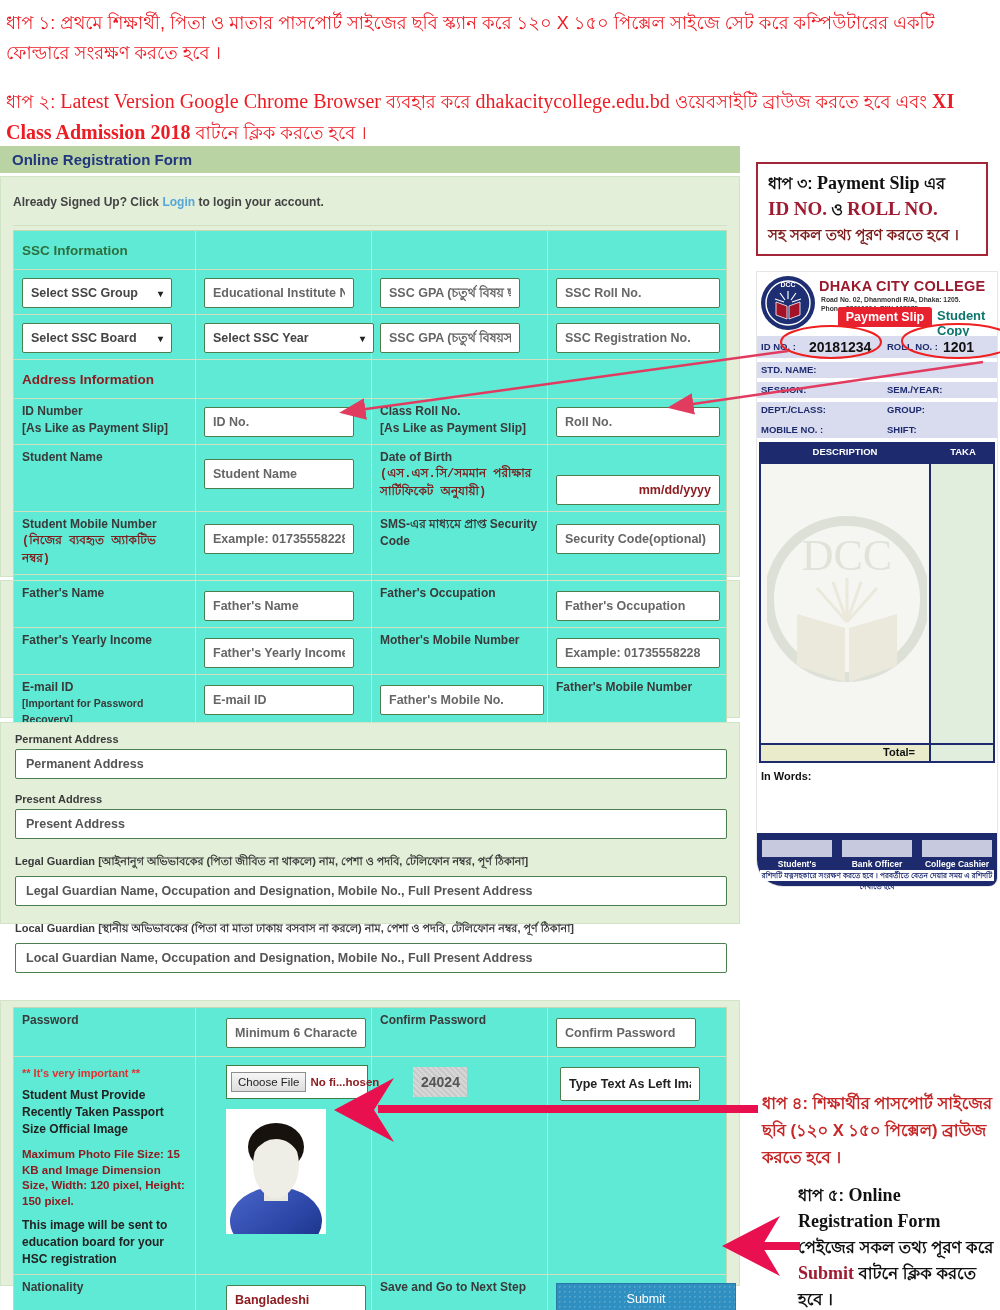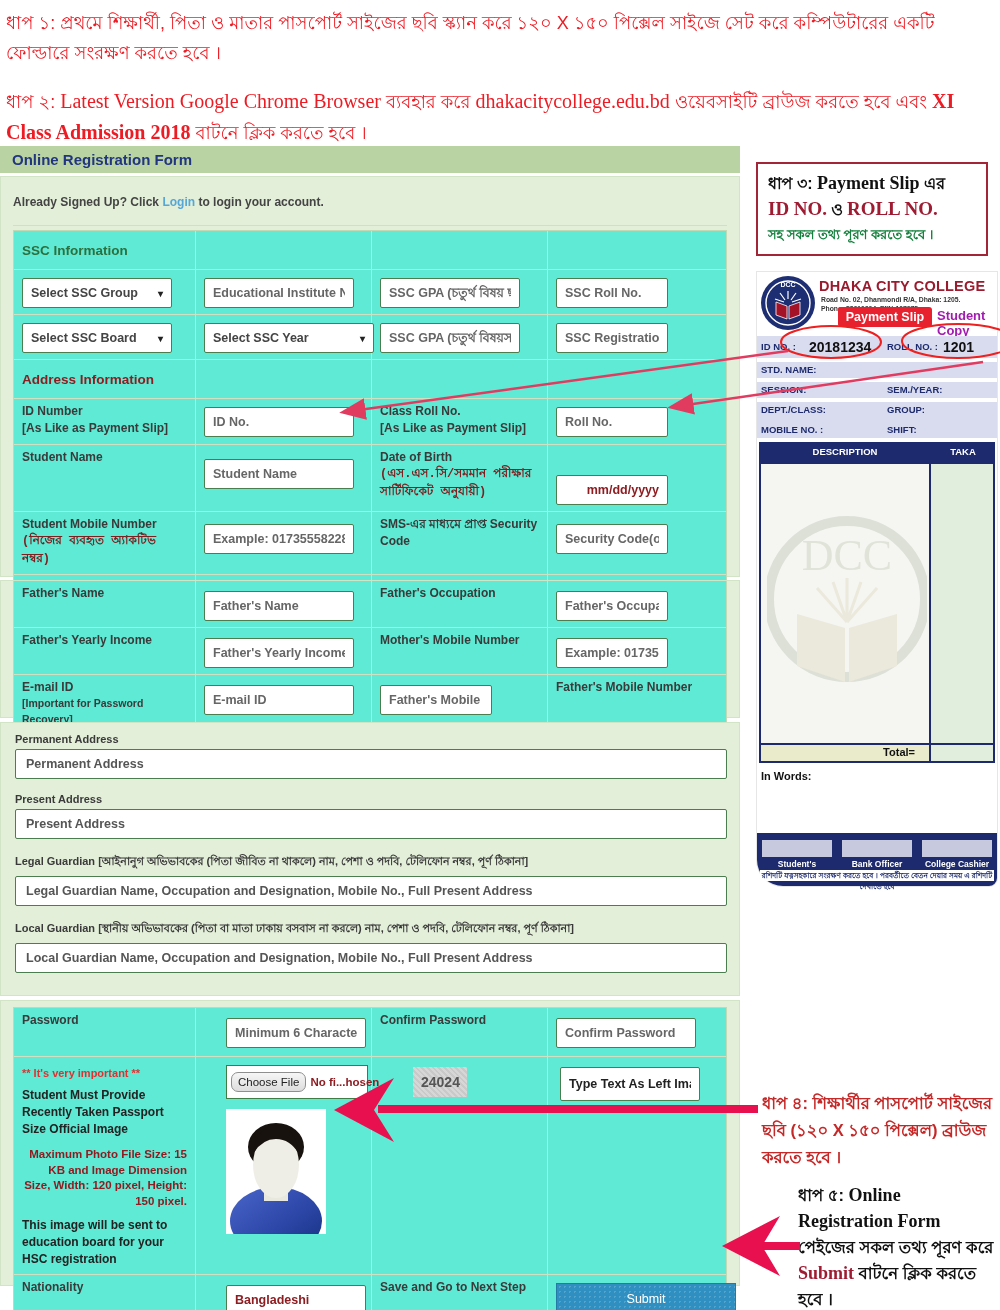--- a/index.html
+++ b/index.html
@@ -27,73 +27,73 @@
   .sec.green{color:#2e6f3e}.sec.maroon{color:#8e1d22}
   .lbl{font-size:12px;font-weight:bold;color:#3a3a3a;line-height:1.45;padding-top:4px;}
   .lbl .sub{display:block;}
   .lbl .sub.mar{color:#7c2020;font-family:Liberation Mono, monospace;}
   .inp{height:30px;border:1px solid #4c7d4f;border-radius:2px;background:#fff;
        font-family:"Liberation Sans",sans-serif;font-size:12.5px;font-weight:bold;color:#555;
        padding:0 8px;box-sizing:border-box;margin-top:2px;}
   .inp::placeholder{color:#666;font-weight:bold;opacity:1;}
   .inp.ph-maroon::placeholder{color:#8e1d22;}
   .inp.val-maroon{color:#8e1d22;}
-  .w150{width:150px}.w140{width:140px}.w136{width:112px}
+  .w150{width:150px}.w140{width:140px}.w136{width:164px}
   .select{width:150px;height:30px;border:1px solid #4c7d4f;border-radius:2px;background:#fff;margin-top:2px;
           display:flex;align-items:center;justify-content:space-between;padding:0 8px;box-sizing:border-box;
           font-size:12.5px;font-weight:bold;color:#444;cursor:default;}
   .select .caret{font-size:10px;color:#222;}
   
   .addr-label{font-size:11px;font-weight:bold;color:#3a3a3a;margin:14px 14px 4px 14px;}
   .addr-label:first-child{margin-top:10px;}
   .addr-inp{display:block;width:712px;margin:0 14px;height:30px;border:1px solid #4c7d4f;border-radius:2px;
             background:#fff;font-family:"Liberation Sans",sans-serif;font-size:12.5px;font-weight:bold;color:#555;
             padding:0 10px;box-sizing:border-box;}
   .addr-inp::placeholder{color:#555;font-weight:bold;opacity:1;}
   
   .note-red{color:#e03131;font-size:11px;font-weight:bold;margin-top:4px;}
   .note-blk{color:#222;font-size:12px;font-weight:bold;margin-top:8px;line-height:1.4;}
-  .note-mar{color:#8e1d22;font-size:11.5px;font-weight:bold;margin-top:10px;line-height:1.35;text-align:right;}
+  .note-mar{color:#8e1d22;font-size:11.5px;font-weight:bold;margin-top:10px;line-height:1.35;}
   .ml22{margin-left:22px;}
   .choosebox{width:142px;height:34px;border:1px solid #3f7d44;background:#fff;display:flex;align-items:center;
              padding:0 4px;box-sizing:border-box;margin-top:2px;}
   .choosebtn{font-size:11.5px;color:#222;background:linear-gradient(#f6f6f6,#dddddd);border:1px solid #8f8f8f;
-             border-radius:7px;padding:3px 6px;white-space:nowrap;cursor:pointer;}
+             border-radius:0;padding:3px 6px;white-space:nowrap;cursor:pointer;}
   .filestat{font-size:11.5px;font-weight:bold;color:#8e1d22;margin-left:4px;white-space:nowrap;}
   .photo{width:100px;height:125px;background:#fff;margin:10px 0 0 22px;display:block;}
   .captcha{width:54px;height:30px;margin:4px 0 0 33px;background:#c9c9c9;
            background-image:repeating-linear-gradient(45deg,rgba(255,255,255,.25) 0 2px,rgba(0,0,0,0) 2px 4px);
            color:#555;font-size:14px;font-weight:bold;display:flex;align-items:center;padding-left:8px;box-sizing:border-box;}
   .typeinp{width:140px;height:34px;margin-left:4px;}
   .typeinp::placeholder{color:#222;}
   .submit{width:180px;height:34px;background:#2e8fc0;border:1px solid #2679a5;border-bottom:3px solid #145a80;
           color:#fff;font-family:"Liberation Sans",sans-serif;font-size:12.5px;cursor:pointer;margin-top:2px;
           background-image:radial-gradient(rgba(255,255,255,.18) 1px,transparent 1px);background-size:5px 5px;}
   
   .step3{position:absolute;left:756px;top:162px;width:232px;min-height:80px;background:#fff;
          border:2px solid #a32638;padding:7px 10px;box-sizing:border-box;line-height:25px;}
   .step3 .l1{font-size:16px;font-weight:bold;color:#111;}
   .step3 .l1 .serif{font-family:"Liberation Serif",serif;font-size:18px;}
   .step3 .l2{font-family:"Liberation Serif",serif;font-size:19px;font-weight:bold;color:#9e1b32;}
   .step3 .l2 .bn{color:#111;font-size:16px;}
-  .step3 .l3{font-size:13px;font-weight:bold;color:#15803d;}
+  .step3 .l3{font-size:15px;font-weight:bold;color:#7f1d1d;}
   .step4{position:absolute;left:762px;top:1090px;width:232px;color:#c62828;font-size:16.5px;
          font-weight:bold;line-height:27px;}
   .step5{position:absolute;left:798px;top:1182px;width:202px;color:#111;font-size:16.5px;font-weight:bold;line-height:26px;}
   .step5 .serif{font-family:"Liberation Serif",serif;font-size:18px;font-weight:bold;}
   .step5 .submit-red{color:#9e1b32;}
   
   .slip{position:absolute;left:757px;top:272px;width:240px;height:614px;background:#fff;
         border-radius:0 0 8px 26px;box-shadow:0 0 0 1px #e6e6e6;font-family:"Liberation Sans",sans-serif;}
   .slip .hdr-name{position:absolute;left:62px;top:6px;width:176px;color:#9b1b2e;font-weight:bold;font-size:14.5px;letter-spacing:.2px;}
   .slip .hdr-a1{position:absolute;left:64px;top:24px;width:176px;color:#333;font-size:6.8px;font-weight:bold;}
   .slip .hdr-a2{position:absolute;left:64px;top:33px;width:176px;color:#333;font-size:6.8px;font-weight:bold;}
   .slip .badge{position:absolute;left:81px;top:35px;width:94px;height:20px;background:#e8212e;border-radius:3px;
                color:#fff;font-size:12.5px;font-weight:bold;text-align:center;line-height:20px;}
-  .slip .copy{position:absolute;left:180px;top:36px;color:#a21caf;font-size:13px;font-weight:bold;}
+  .slip .copy{position:absolute;left:180px;top:36px;color:#0f766e;font-size:13px;font-weight:bold;}
   .slipband{position:absolute;left:0;width:240px;background:#d9dcee;}
   .sl{color:#1d2b6e;font-weight:bold;font-size:9.5px;position:absolute;top:0;line-height:16px;}
   .sv{color:#111;font-weight:bold;font-size:14px;position:absolute;top:0;line-height:22px;}
   .slip .tblhead{position:absolute;left:2px;top:170px;width:236px;height:20px;background:#1d2b6e;color:#fff;
                  font-size:9.5px;font-weight:bold;line-height:20px;}
   .slip .tbody{position:absolute;left:2px;top:190px;width:236px;height:283px;border:2px solid #1d2b6e;box-sizing:border-box;
                background:#f5f6f1;}
   .slip .tbody .taka-col{position:absolute;right:0;top:0;width:64px;height:100%;background:#e2eedd;border-left:2px solid #1d2b6e;box-sizing:border-box;}
   .slip .totrow{position:absolute;left:2px;top:473px;width:236px;height:18px;background:#e9ebca;border:2px solid #1d2b6e;border-top:none;box-sizing:border-box;}
   .slip .totrow .t{position:absolute;right:78px;top:1px;font-size:11px;font-weight:bold;color:#111;}
@@ -216,21 +216,21 @@
       </div>
       <div class="g4 h45">
         <div class="c lbl"><span>E-mail ID</span><span class="sub" style="font-size:10.5px">[Important for Password Recovery]</span></div>
         <div class="c"><input class="inp w150" style="margin-top: 4px;" placeholder="E-mail ID"></div>
         <div class="c"><input class="inp w136" style="margin-top: 4px;" placeholder="Father's Mobile No."></div>
         <div class="c lbl"><span>Father's Mobile Number</span></div>
       </div>
     </div>
   </div>
 
-  <div class="panel" style="top:722px;height:274px;">
+  <div class="panel" style="top:722px;height:202px;">
     <div class="addr-label">Permanent Address</div>
     <input class="addr-inp" placeholder="Permanent Address" style="">
     <div class="addr-label">Present Address</div>
     <input class="addr-inp" placeholder="Present Address" style="">
     <div class="addr-label">Legal Guardian [আইনানুগ অভিভাবকের (পিতা জীবিত না থাকলে) নাম, পেশা ও পদবি, টেলিফোন নম্বর, পূর্ণ ঠিকানা]</div>
     <input class="addr-inp" placeholder="Legal Guardian Name, Occupation and Designation, Mobile No., Full Present Address" style="">
     <div class="addr-label">Local Guardian [স্থানীয় অভিভাবকের (পিতা বা মাতা ঢাকায় বসবাস না করলে) নাম, পেশা ও পদবি, টেলিফোন নম্বর, পূর্ণ ঠিকানা]</div>
     <input class="addr-inp" placeholder="Local Guardian Name, Occupation and Designation, Mobile No., Full Present Address" style="">
   </div>
 

